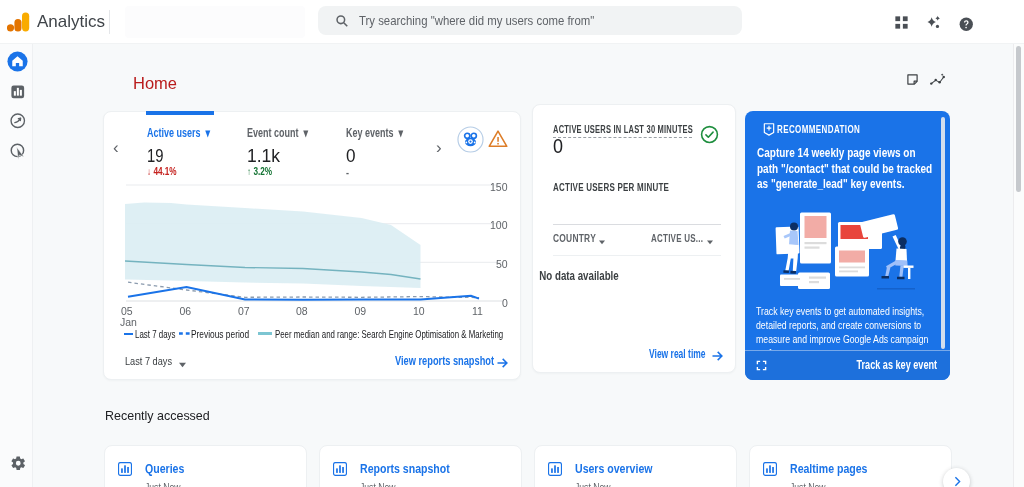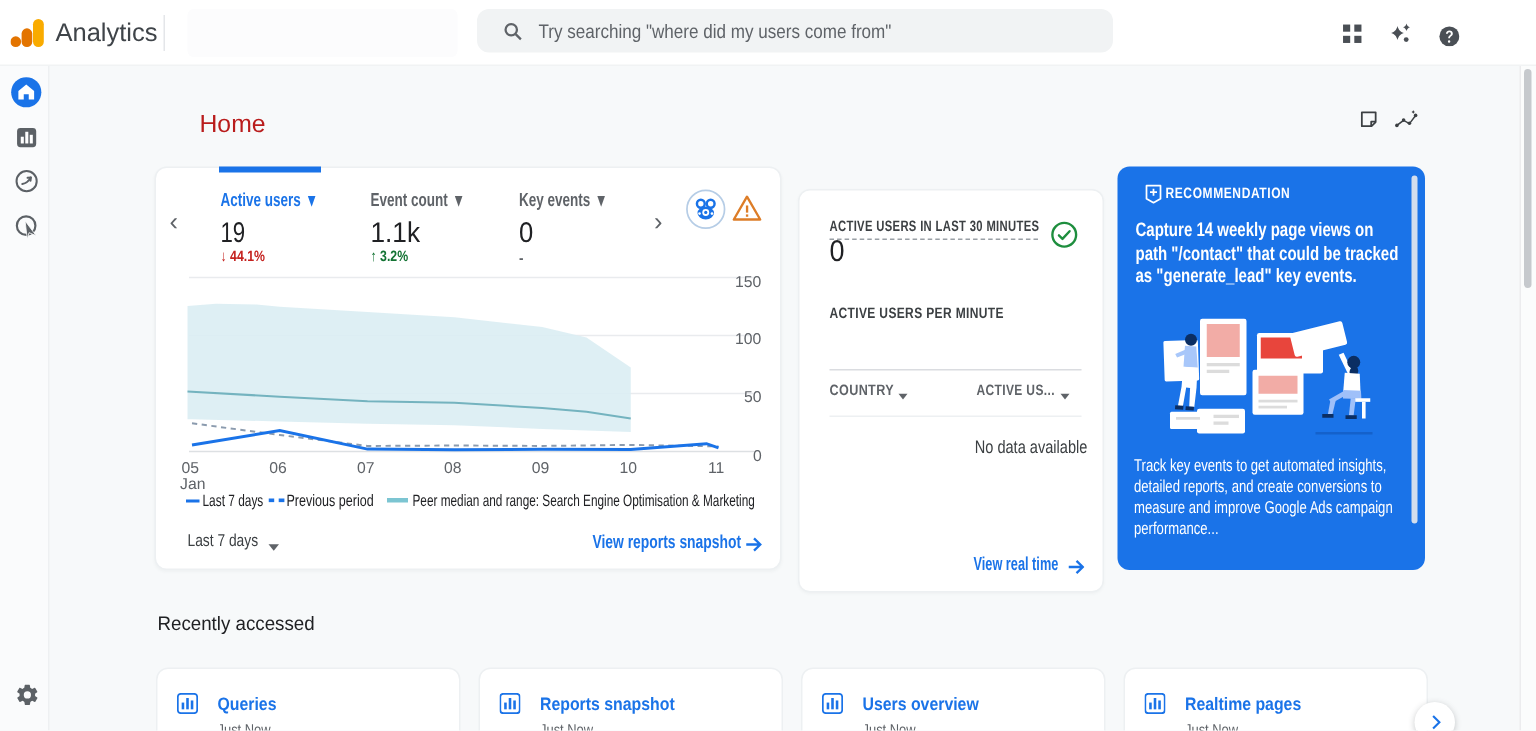--- a/index.html
+++ b/index.html
@@ -14,21 +14,21 @@
 #brand-div { position:absolute; left:109px; top:10px; width:1px; height:24px; background:#e4e6e9; }
 #search { position:absolute; left:318px; top:6px; width:424px; height:29px; background:#f1f3f4; border-radius:8px; }
 .tb-icon { position:absolute; }
 
 
 #sidebar { position:absolute; left:0; top:44px; width:33px; height:443px; background:#fafbfc; border-right:1px solid #eef0f2; }
 
 
 .card { position:absolute; background:#fff; border:1px solid #edf0f2; border-radius:8px; box-shadow:0 1px 2px rgba(60,64,67,0.04); }
 #card1 { left:103px; top:111px; width:418px; height:269px; }
-#card2 { left:532px; top:126px; width:204px; height:269px; }
+#card2 { left:532px; top:104px; width:204px; height:269px; }
 #card3 { left:745px; top:111px; width:205px; height:269px; background:#1a73e8; border:none; overflow:hidden; box-shadow:none; }
 
 .metric-name { font-size:12.5px; color:#5f6368; font-weight:bold; line-height:13px; }
 .metric-val { font-size:19px; color:#202124; line-height:19px; }
 .delta { font-size:10px; font-weight:bold; line-height:10px; }
 #tab-ind { position:absolute; left:42px; top:-1px; width:68px; height:3.5px; background:#1a73e8; }
 .chev { color:#5f6368; font-size:17px; }
 
 .caps { font-size:10px; font-weight:bold; color:#3c4043; letter-spacing:0.3px; }
 .caps2 { font-size:10px; font-weight:bold; color:#5f6368; letter-spacing:0.3px; }
@@ -207,21 +207,21 @@
   <div class="abs" style="left:20px; top:119px; width:168px; border-top:1px solid #dadce0;"></div>
   <div class="abs caps2 sx" style="left:20px; top:128px; transform:scaleX(0.84);">COUNTRY</div>
   <svg class="abs" style="left:65px; top:134px" width="8" height="6" viewBox="0 0 10 8">
       <path d="M1 2 L5 7 L9 2 Z" fill="#5f6368"></path>
     </svg>
   <div class="abs caps2 sx" style="left:118px; top:128px; transform:scaleX(0.8);">ACTIVE US...</div>
   <svg class="abs" style="left:173px; top:134px" width="8" height="6" viewBox="0 0 10 8">
       <path d="M1 2 L5 7 L9 2 Z" fill="#5f6368"></path>
     </svg>
   <div class="abs" style="left:20px; top:150px; width:168px; border-top:1px solid #edf0f2;"></div>
-  <div class="abs" style="left:-3px; top:164px; width:204px; text-align:right; font-size:12px; color:#3c4043;"><span style="display:inline-block; transform:scaleX(0.81);">No data available</span></div>
+  <div class="abs" style="left:-3px; top:164px; width:204px; text-align:left; font-size:12px; color:#3c4043;font-weight:bold;"><span style="display:inline-block; transform:scaleX(0.81);">No data available</span></div>
   <div class="abs sx bluelink" style="left:116px; top:242px; transform:scaleX(0.68);">View real time</div>
   <svg class="abs" style="left:179px; top:246px" width="11" height="10" viewBox="0 0 12 11" fill="none" stroke="#1a73e8" stroke-width="1.7">
       <path d="M0.5 5.5 H10.5 M6.2 1 L10.8 5.5 L6.2 10"></path>
     </svg>
 </div>
 
 <div class="card" id="card3">
   <svg class="abs" style="left:17px; top:11px" width="14" height="14" viewBox="0 0 24 24" fill="none" stroke="#fff" stroke-width="2">
       <path d="M4 3 h16 v15 l-8 4.5 l-8 -4.5 Z" stroke-linejoin="round"></path>
       <path d="M12 6.5 v8 M8 10.5 h8"></path>
@@ -267,20 +267,26 @@
     <path d="M123.5 52.3 l-10.5 6 1.7 2.6 9.3 -5.2 Z" fill="#9fc0f9"></path>
     <path d="M114 58.5 l-1.8 10 2.9 0.5 2.3 -9.6 Z" fill="#9fc0f9"></path>
     <path d="M127.5 57.3 l-1.2 11.5 3.1 0.3 1.4 -11.3 Z" fill="#9fc0f9"></path>
     <path d="M108.5 68 l7.5 0 0 2.5 -7.5 0 Z M124 68.8 l7.5 0 0 2.5 -7.5 0 Z" fill="#0b2e63"></path>
     <rect x="130.5" y="57.5" width="10" height="2.4" fill="#fff"></rect>
     <rect x="135" y="60" width="2.4" height="11" fill="#fff"></rect>
     <path d="M104 80 l38 0 0 1.6 -38 0 Z" fill="#0d47a1" opacity="0.4"></path>
   </svg>
 
   <div class="body">Track key events to get automated insights,<br>detailed reports, and create conversions to<br>measure and improve Google Ads campaign<br>performance...</div>
+  <div class="foot">
+    <svg class="abs" style="left:11px; top:9px" width="11" height="11" viewBox="0 0 24 24" fill="none" stroke="#fff" stroke-width="3">
+        <path d="M3 9 V3 h6 M15 3 h6 v6 M21 15 v6 h-6 M9 21 H3 v-6"></path>
+      </svg>
+    <div class="abs sx" style="right:13px; top:7px; font-size:12px; font-weight:bold; color:#fff; transform-origin:100% 50%; transform:scaleX(0.76);">Track as key event</div>
+  </div>
   <div class="abs" style="left:196px; top:6px; width:4px; height:232px; background:#e8eaed; border-radius:2px; opacity:0.9;"></div>
 </div>
 
 <div id="recent-title">Recently accessed</div>
 
 <div class="rcard" style="left:104px">
   <svg class="ric" width="14" height="14" viewBox="0 0 18 18">
       <rect x="0.7" y="0.7" width="16.6" height="16.6" rx="2.6" fill="none" stroke="#1a73e8" stroke-width="1.5"></rect>
       <rect x="4" y="8.2" width="2.2" height="5.8" fill="#1a73e8"></rect>
       <rect x="7.9" y="4.3" width="2.2" height="9.7" fill="#1a73e8"></rect>

